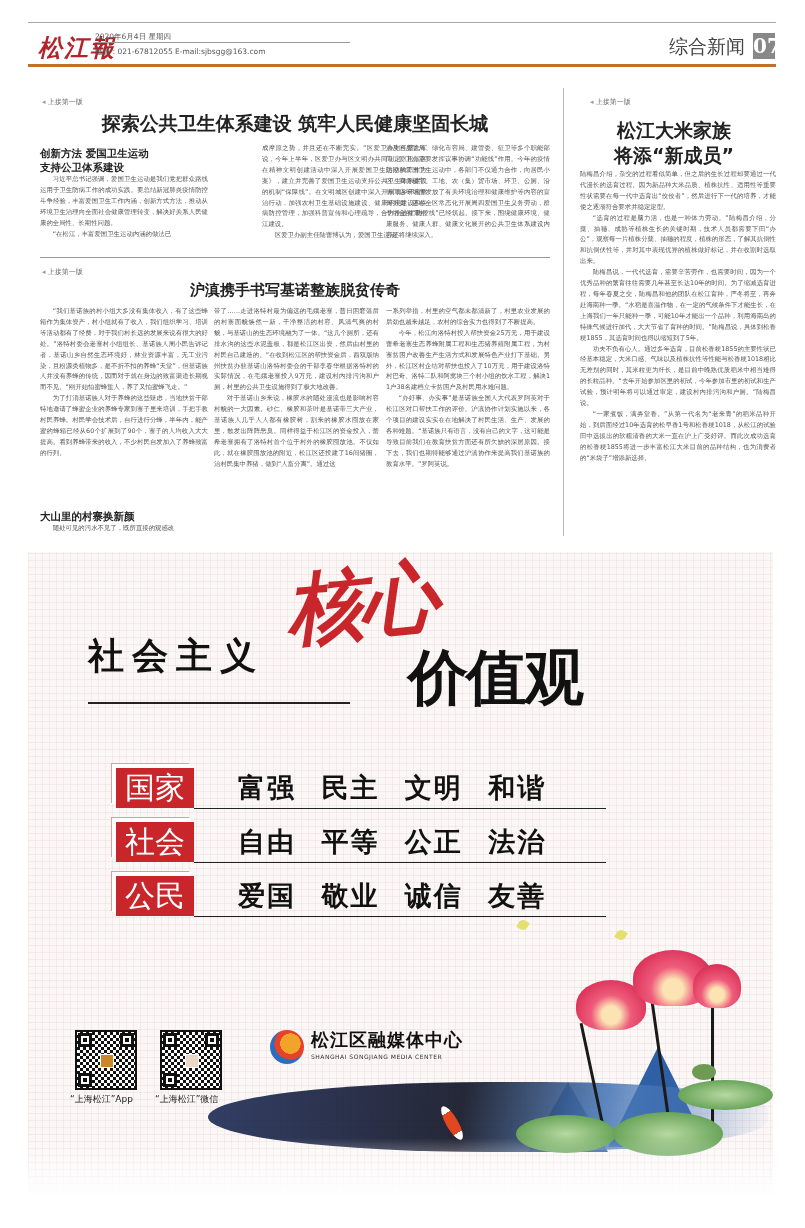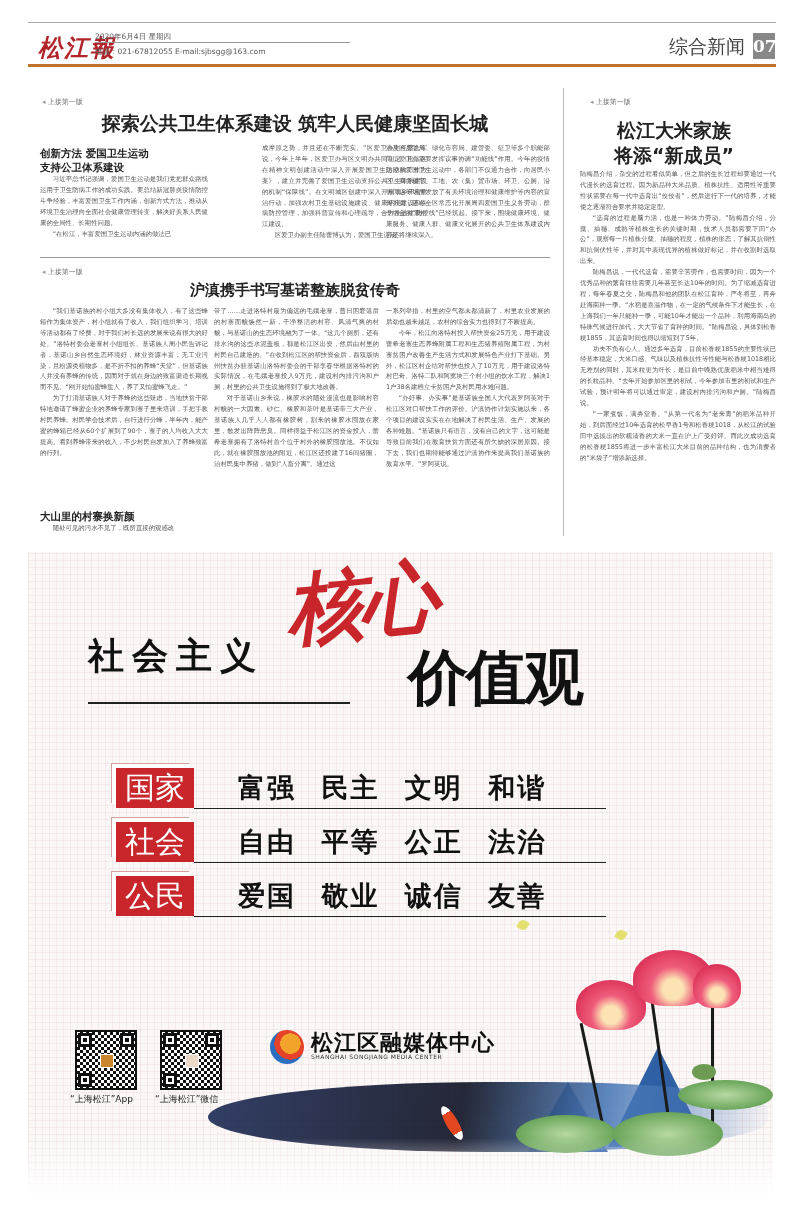--- a/index.html
+++ b/index.html
@@ -6,21 +6,21 @@
   html, body { width: 805px; height: 1228px; background: #ffffff; overflow: hidden; }
   body { position: relative; font-family: "DejaVu Sans", sans-serif; color: #333; }
 
   
   .top-rule { position: absolute; left: 28px; top: 22px; width: 748px; height: 1px; background: #aaa; }
   .masthead-logo { position: absolute; left: 38px; top: 32px; font-family: "DejaVu Serif", serif; font-style: italic; font-weight: bold; font-size: 24px; color: #b3232a; letter-spacing: 2px; }
   .masthead-date { position: absolute; left: 95px; top: 32px; font-size: 7.5px; color: #555; }
   .masthead-midrule { position: absolute; left: 95px; top: 42px; width: 255px; height: 1px; background: #999; }
   .masthead-contact { position: absolute; left: 95px; top: 47px; font-size: 7.5px; color: #555; }
   .masthead-section { position: absolute; right: 60px; top: 34px; font-family: "DejaVu Serif", serif; font-size: 19px; color: #444; }
-  .masthead-page { position: absolute; right: 30px; top: 33px; width: 22px; height: 26px; background: #888; color: #fff; font-family: "DejaVu Serif", serif; font-weight: bold; font-size: 17px; text-align: center; line-height: 26px; }
+  .masthead-page { position: absolute; right: 30px; top: 33px; width: 22px; height: 26px; background: #888; color: #fff; font-family: "DejaVu Serif", serif; font-weight: bold; font-size: 20px; text-align: center; line-height: 26px; }
   .orange-rule { position: absolute; left: 28px; top: 64px; width: 748px; height: 3px; background: #c0722a; }
 
   
   .jump { position: absolute; font-size: 7px; color: #666; }
   .jump::before { content: "◂ "; color: #999; }
   .headline { position: absolute; font-weight: bold; color: #222; text-align: center; }
   .subhead { position: absolute; font-weight: bold; color: #222; font-size: 10.5px; line-height: 14px; }
   .col { position: absolute; font-size: 6.4px; line-height: 10.9px; color: #555; text-align: justify; word-break: break-all; }
   .col p { text-indent: 2em; }
   .col p.noindent { text-indent: 0; }
@@ -49,21 +49,21 @@
     background-image:
       linear-gradient(45deg, #111 25%, transparent 25%, transparent 75%, #111 75%),
       linear-gradient(45deg, #111 25%, transparent 25%, transparent 75%, #111 75%);
     background-size: 6px 6px; background-position: 0 0, 3px 3px; }
   .qr .finder { position: absolute; width: 14px; height: 14px; background: #fff; border: 3px solid #111; }
   .qr .finder::after { content: ""; position: absolute; left: 2px; top: 2px; width: 4px; height: 4px; background: #111; }
   .qr .center-logo { position: absolute; left: 23px; top: 22px; width: 14px; height: 14px; background: #c9862b; border: 1px solid #fff; }
   .qr-label { position: absolute; font-size: 9px; color: #222; white-space: nowrap; }
 
   .media-logo-mark { position: absolute; width: 34px; height: 34px; border-radius: 50%; background: radial-gradient(circle at 60% 40%, #f2a42a 0 35%, #e6412b 36% 55%, #2a6fbf 56% 100%); }
-  .media-name { position: absolute; font-weight: bold; font-size: 22px; color: #111; letter-spacing: 1px; text-align: right; }
+  .media-name { position: absolute; font-weight: bold; font-size: 18px; color: #111; letter-spacing: 1px; text-align: right; }
   .media-en { position: absolute; font-size: 6px; color: #333; letter-spacing: 0.5px; }
 
   .ink-wash { position: absolute; border-radius: 50% 40% 45% 50%; background: linear-gradient(100deg, #1c2a55, #0d1122 45%, #4a79b8 70%, rgba(255,255,255,0)); opacity: 0.9; }
   .koi { position: absolute; width: 12px; height: 38px; border-radius: 50%; background: linear-gradient(#fff 0 20%, #e2471f 20% 80%, #fff 80%); transform: rotate(-30deg); }
   .lotus { position: absolute; border-radius: 50% 50% 40% 40%; background: radial-gradient(circle at 50% 70%, #fbe3b4 0 18%, #ef5c7b 40%, #d92d55 80%); }
   .stem { position: absolute; width: 3px; background: #1a1a1a; }
   .leaf { position: absolute; border-radius: 50%; background: radial-gradient(#b7d9a1, #6aa55a 70%, #2f5f33); }
   .mountain { position: absolute; width: 0; height: 0; border-left: 40px solid transparent; border-right: 40px solid transparent; border-bottom: 70px solid #2f5fa4; }
   .seedpod { position: absolute; width: 24px; height: 16px; border-radius: 50%; background: #6e9b54; }
   .butterfly { position: absolute; width: 10px; height: 10px; background: #e4e070; border-radius: 50% 0; transform: rotate(30deg); }

